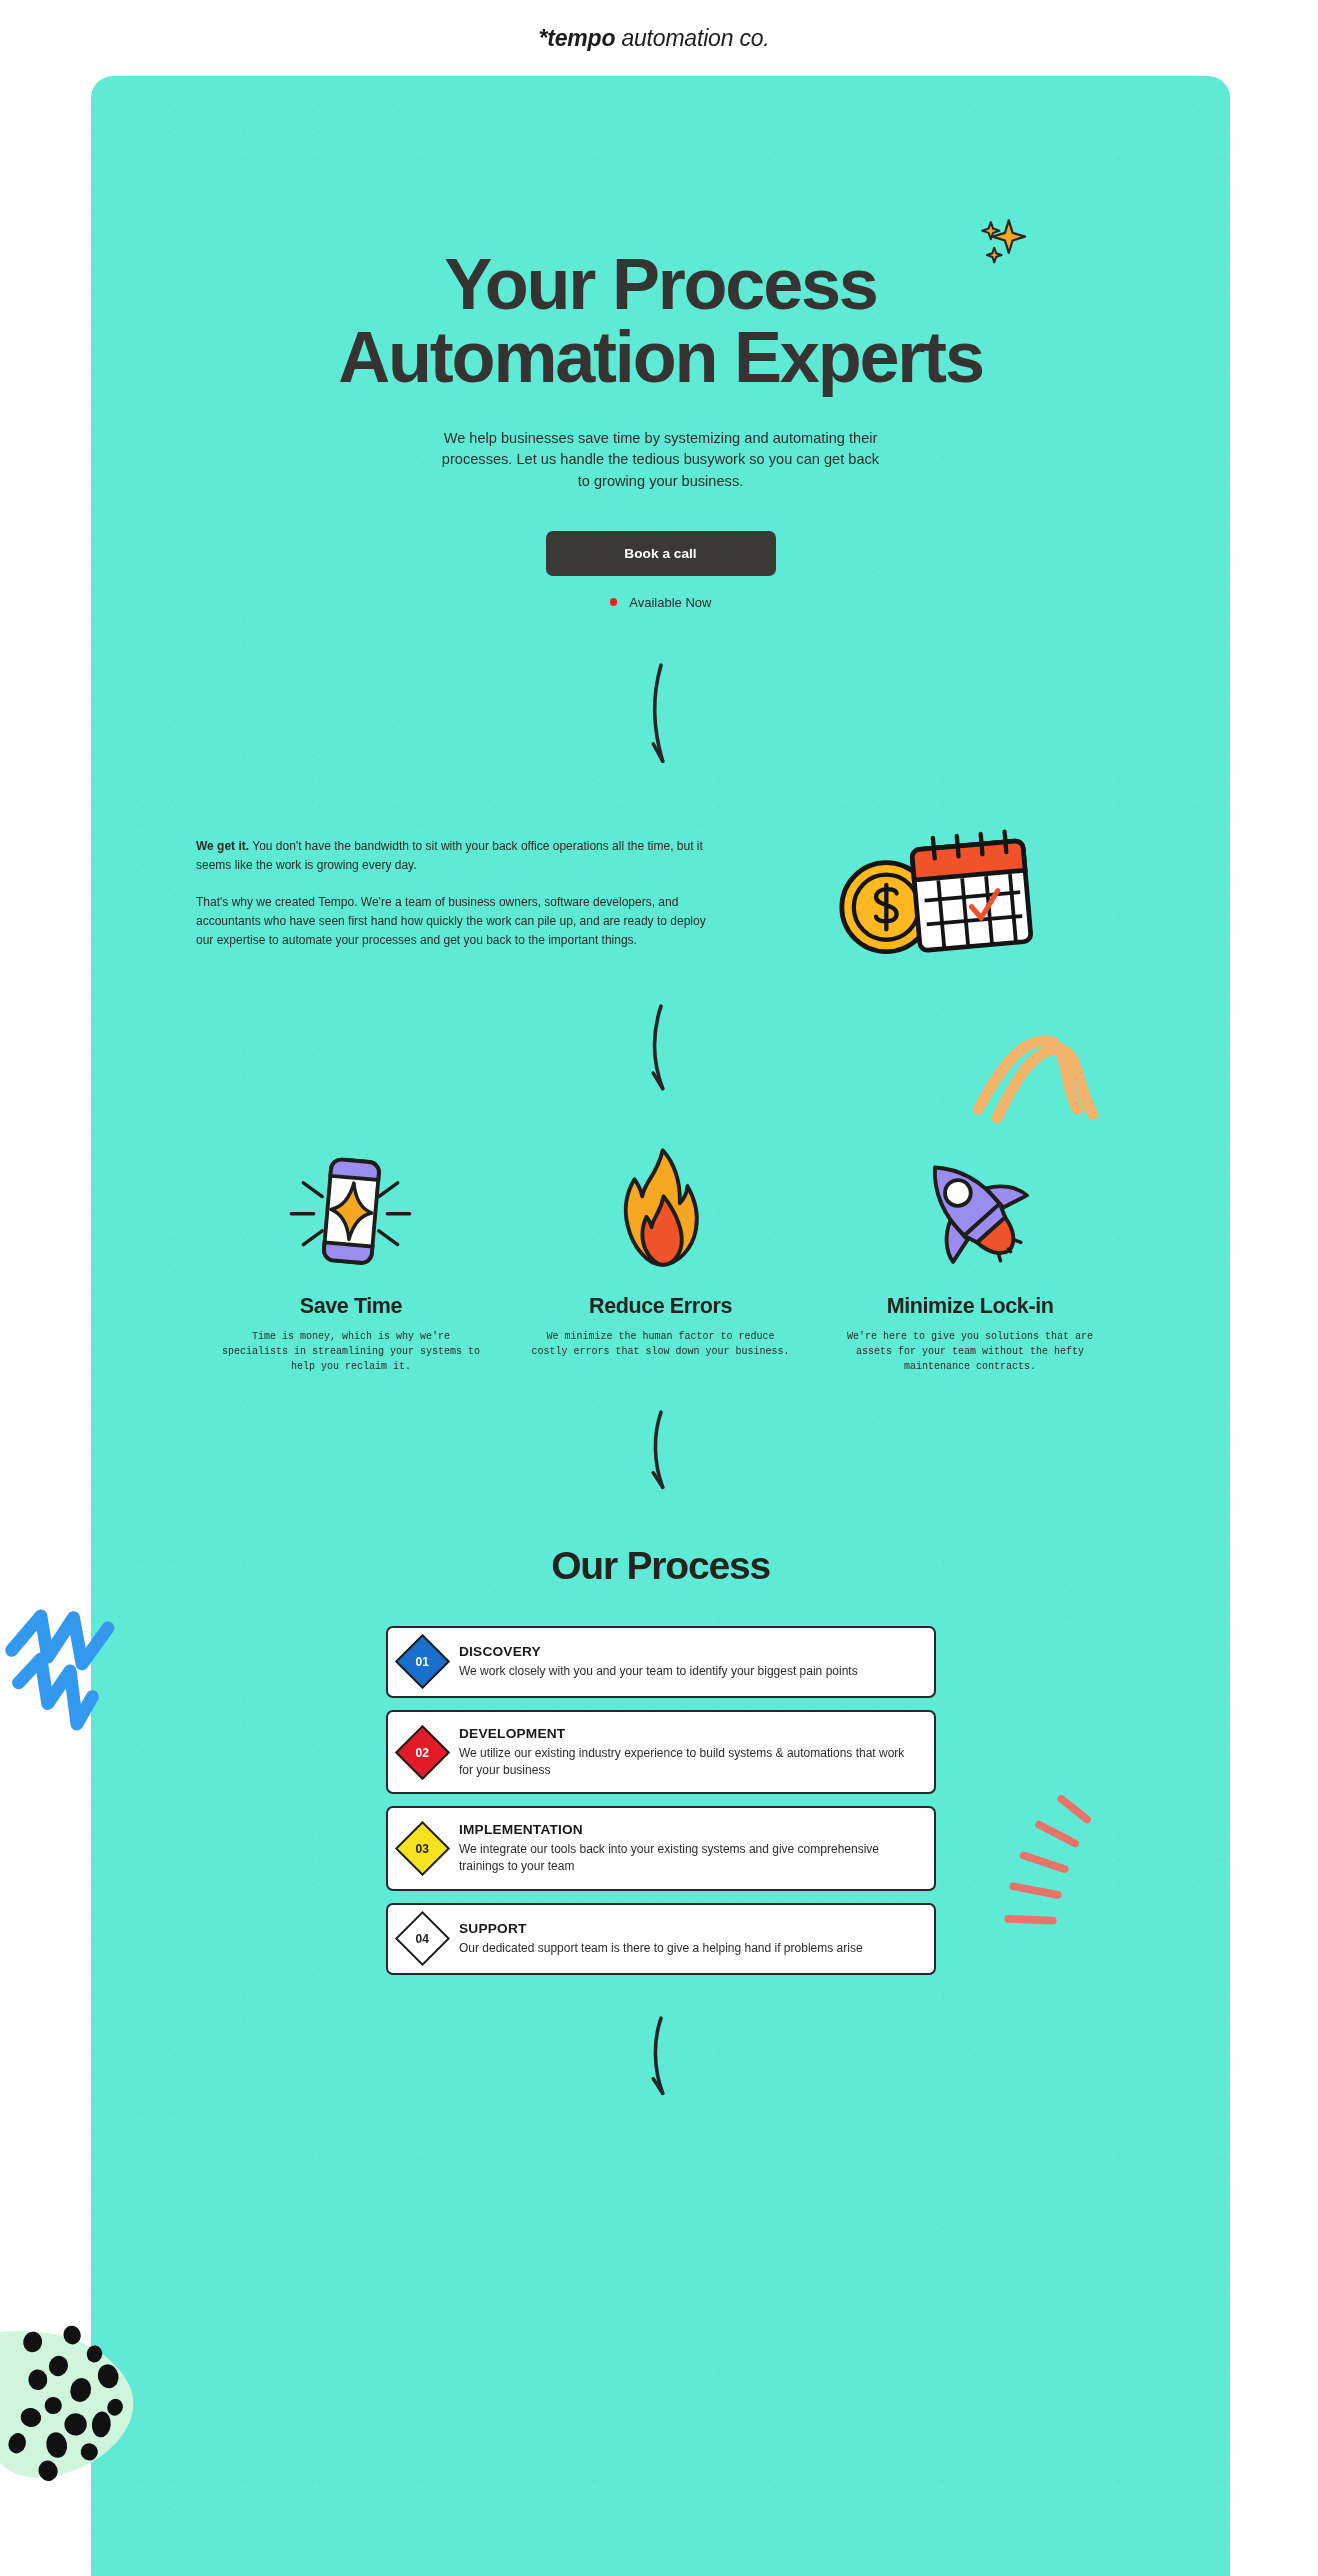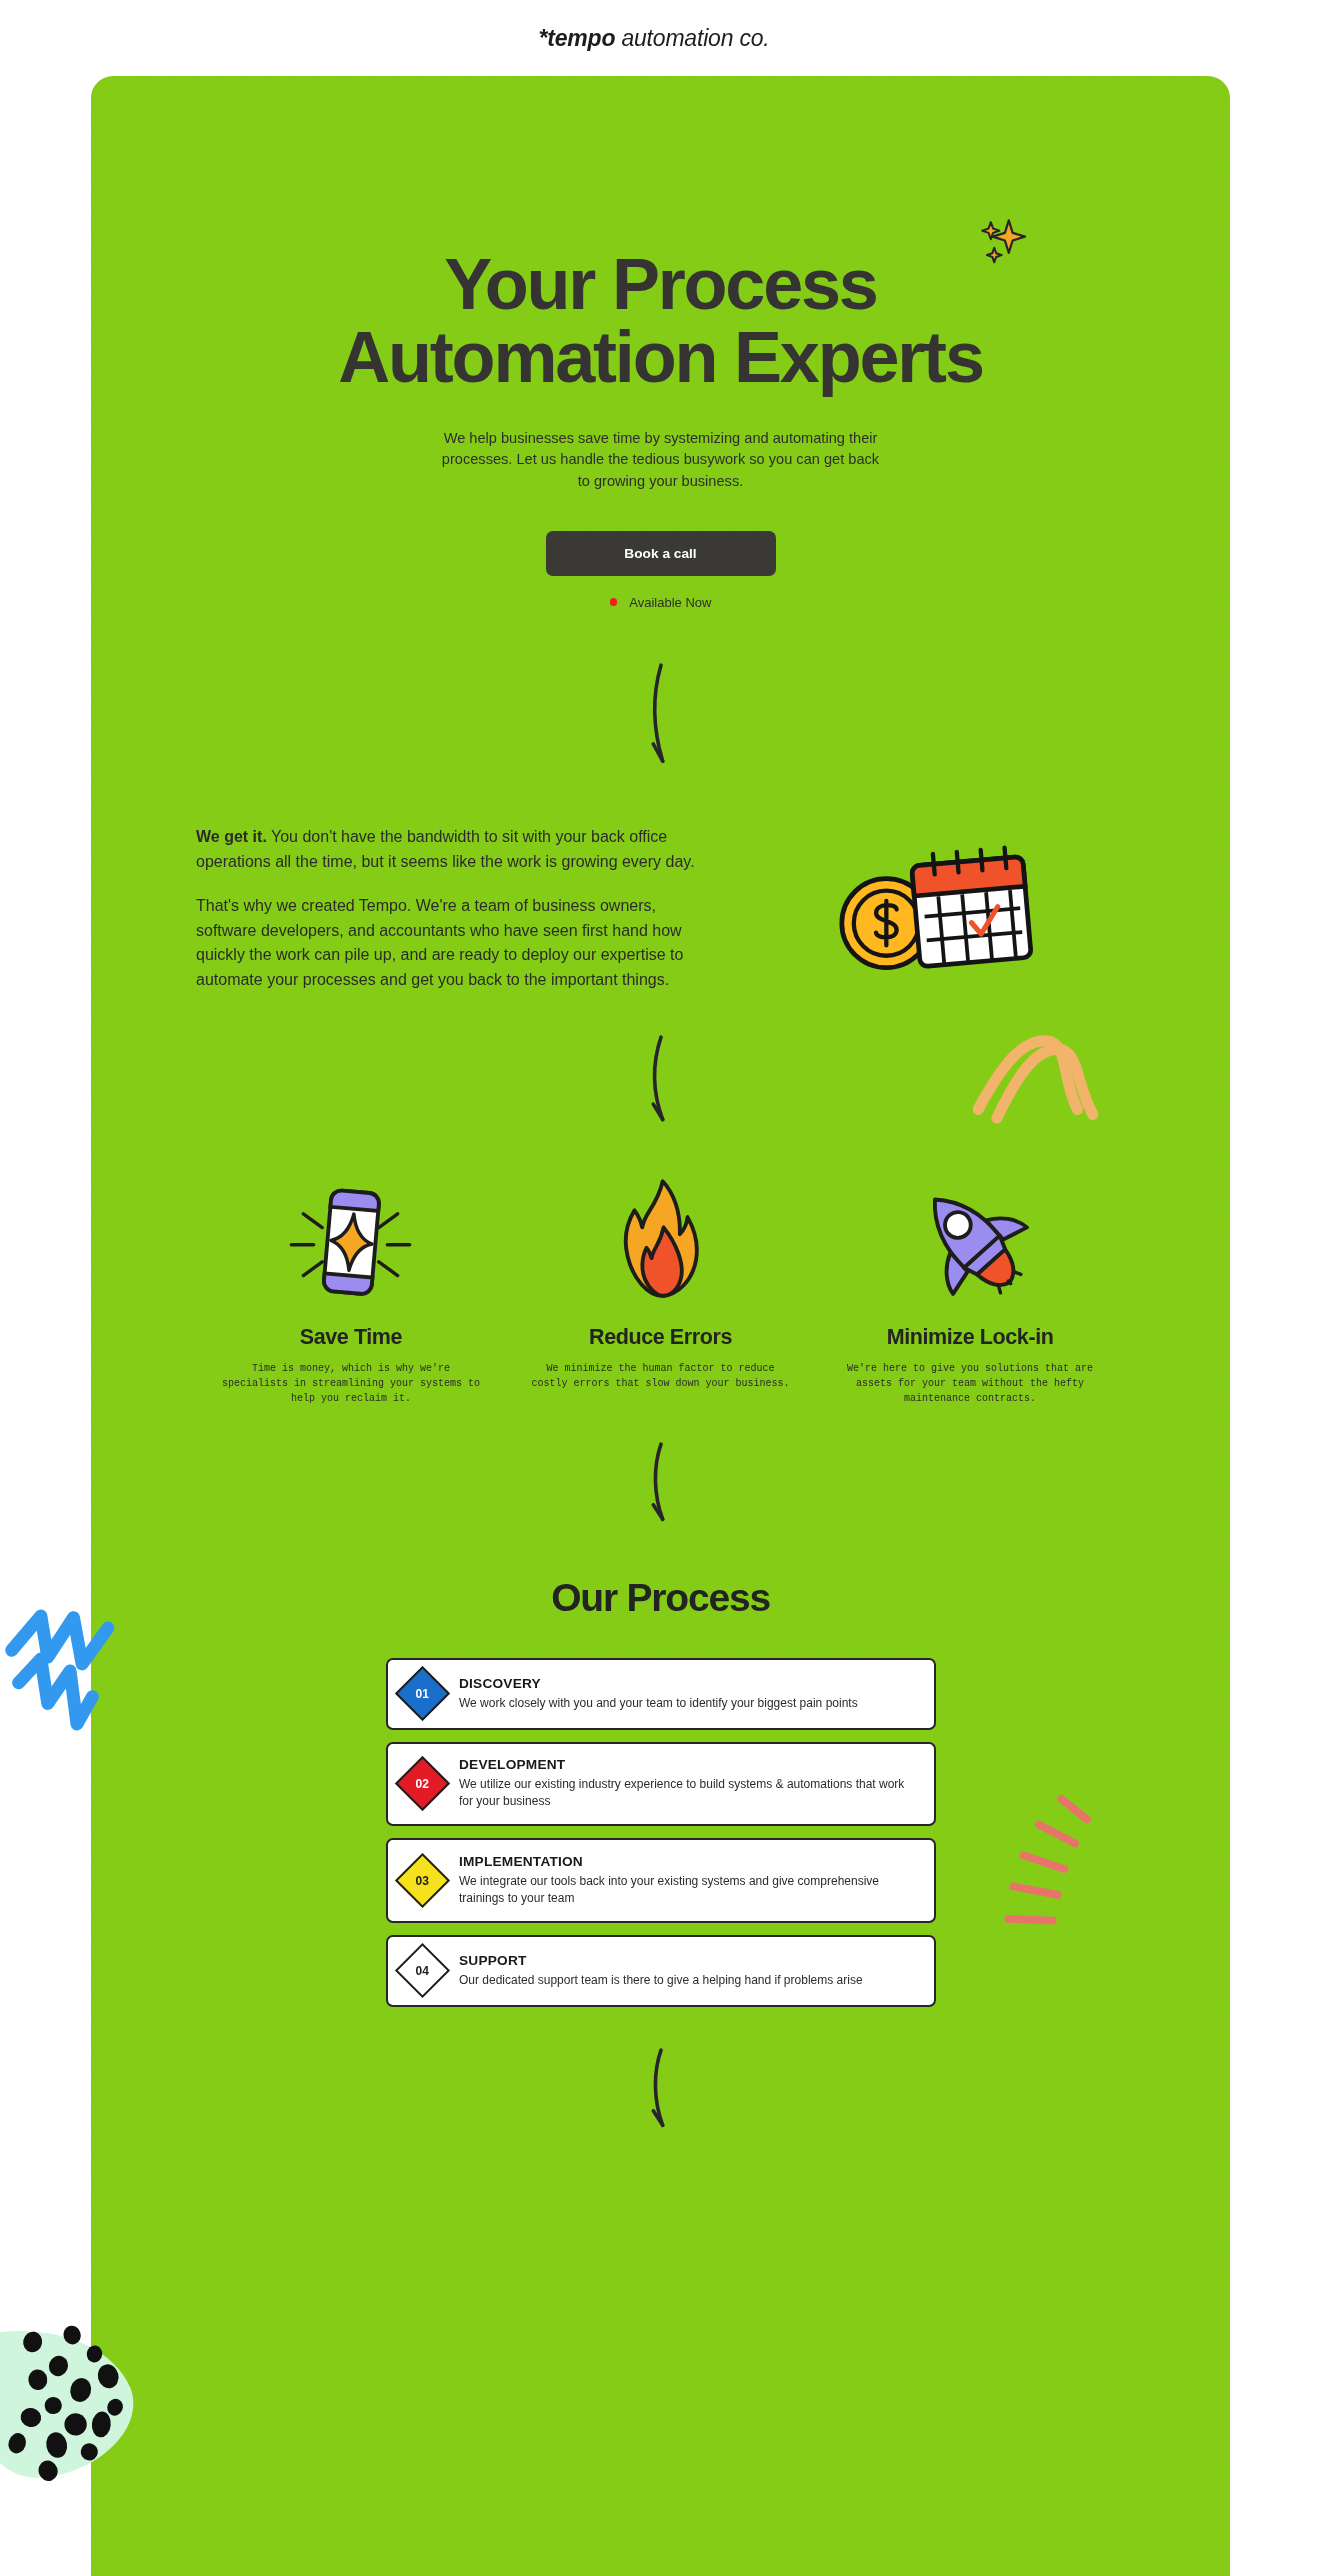--- a/index.html
+++ b/index.html
@@ -45,21 +45,21 @@
     font-style: italic;
   }
 
   
   .sheet {
     position: absolute;
     top: 76px;
     left: 91px;
     width: 1139px;
     height: 2500px;
-    background-color: #84cc16;
+    background-color: #5eead4;
     border-radius: 22px 22px 0 0;
     overflow: hidden;
   }
   
   .sheet::before {
     content: "";
     position: absolute;
     inset: 0;
     background-image:
       radial-gradient(circle at 12% 8%,  rgba(140,130,110,.055) 0 0.9px, transparent 1.2px),
@@ -138,21 +138,21 @@
 
   
   .about {
     display: flex;
     align-items: center;
     padding: 0 103px 0 105px;
     gap: 34px;
   }
   .about .copy { width: 515px; }
   .about .copy p {
-    font-size: 16px;
+    font-size: 12px;
     line-height: 1.56;
     color: #2b2b29;
   }
   .about .copy p + p { margin-top: 19px; }
   .about .copy b { font-weight: 700; }
   .about .art { flex: 1; display: flex; justify-content: center; }
 
   
   .features {
     display: flex;

